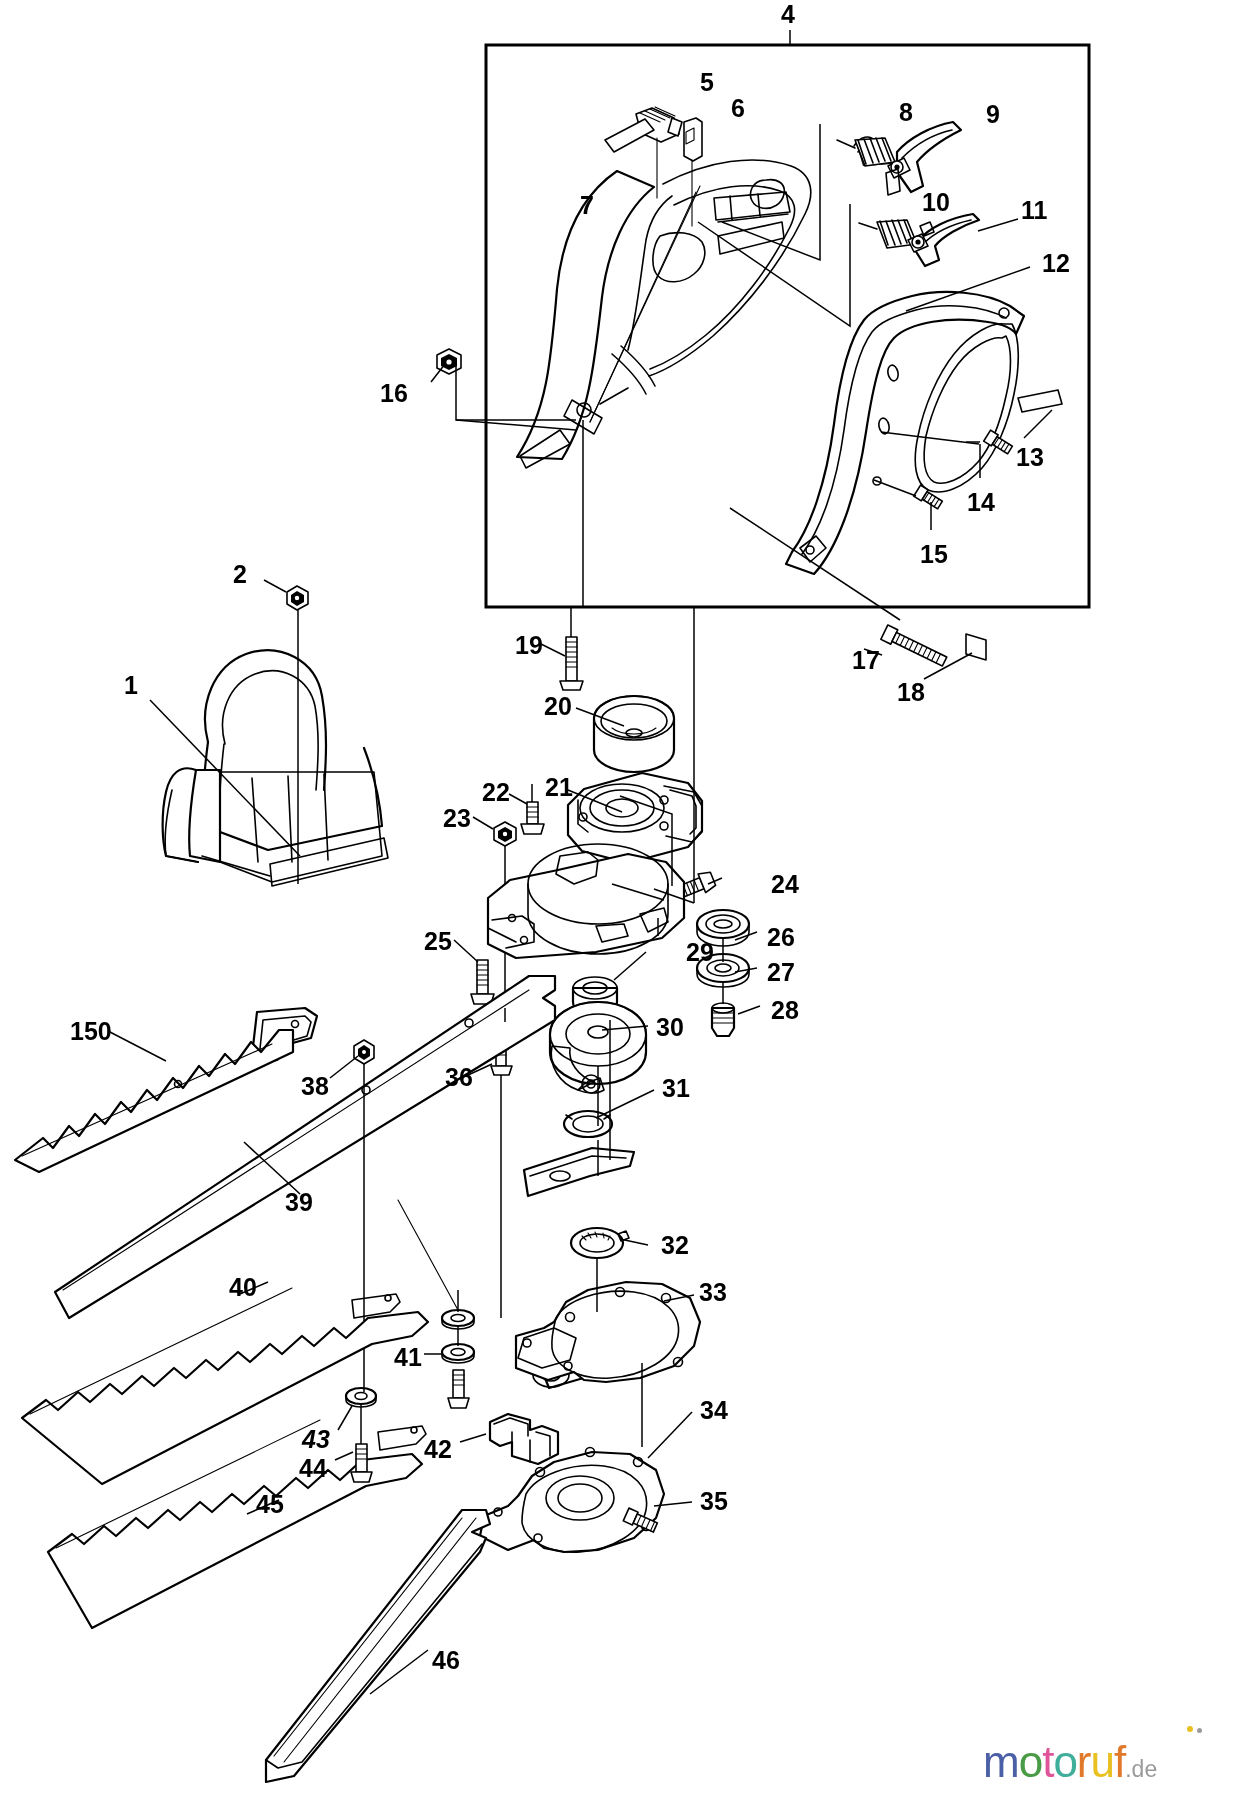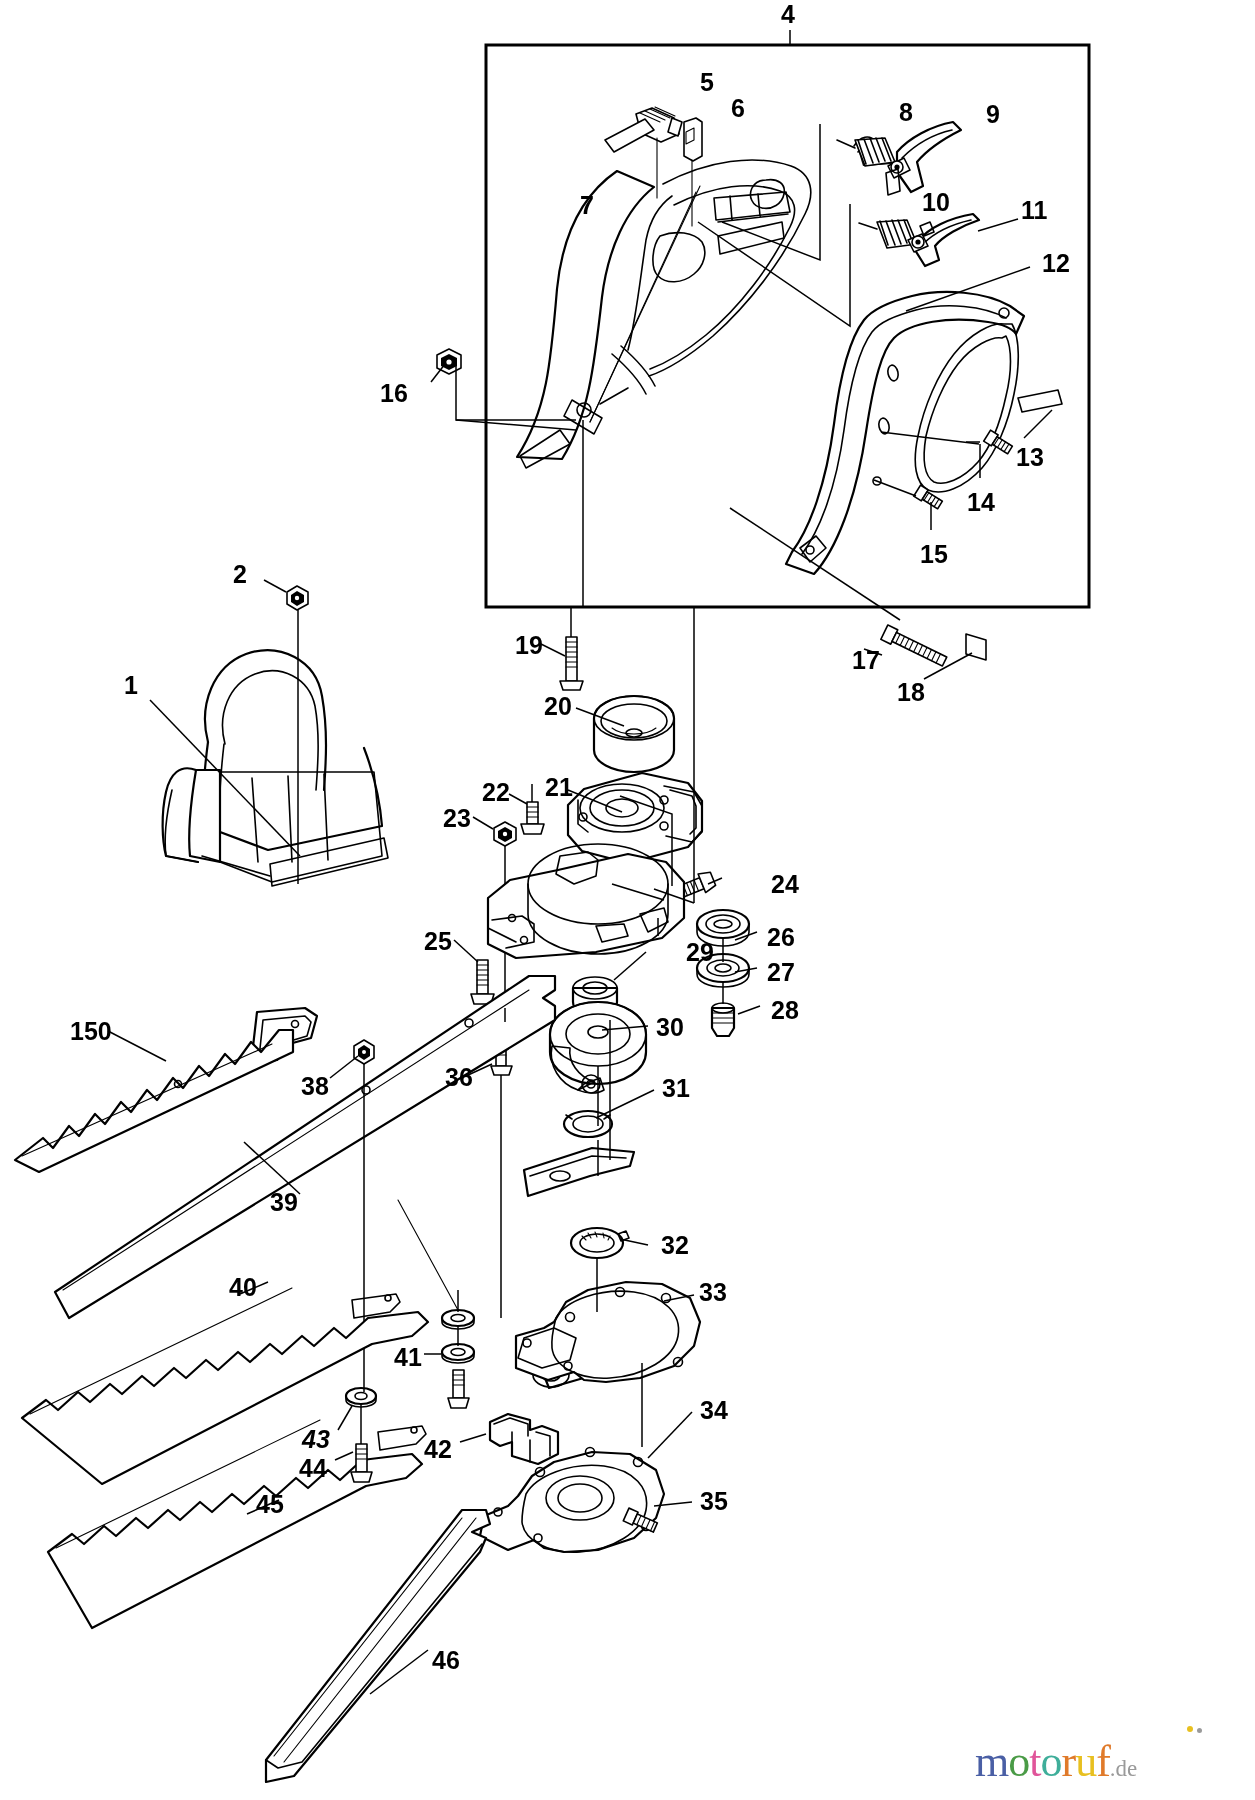--- a/index.html
+++ b/index.html
@@ -11,25 +11,26 @@
     font-family:"Liberation Sans", sans-serif;
     font-weight:bold;
     font-size:25px;
     color:#000;
     line-height:1;
     white-space:nowrap;
     letter-spacing:0px;
   }
   .wm{
     position:absolute;
-    font-family:Liberation Serif, serif;
+    font-family:Liberation Sans, sans-serif;
     font-size:44px;
     line-height:1;
     white-space:nowrap;
     letter-spacing:-1px;
+    margin-left:8px;
   }
   .wm span{display:inline-block;}
   .wm .suffix{font-size:23px;color:#9a9a9a;letter-spacing:0;}
   .dot{position:absolute;border-radius:50%;}
 </style>
 </head>
 <body>
 
 <div id="sheet">
 
@@ -541,21 +542,21 @@
 <div class="callout" style="left:771px;top:998px;">28</div>
 <div class="callout" style="left:686px;top:940px;text-align:center;">29</div>
 <div class="callout" style="left:656px;top:1015px;">30</div>
 <div class="callout" style="left:662px;top:1076px;">31</div>
 <div class="callout" style="left:661px;top:1233px;">32</div>
 <div class="callout" style="left:699px;top:1280px;">33</div>
 <div class="callout" style="left:700px;top:1398px;">34</div>
 <div class="callout" style="left:700px;top:1489px;">35</div>
 <div class="callout" style="left:445px;top:1065px;">36</div>
 <div class="callout" style="left:301px;top:1074px;">38</div>
-<div class="callout" style="left:270px;top:1190px;text-align:center;">39</div>
+<div class="callout" style="left:285px;top:1190px;text-align:center;">39</div>
 <div class="callout" style="left:229px;top:1275px;">40</div>
 <div class="callout" style="left:394px;top:1345px;">41</div>
 <div class="callout" style="left:424px;top:1437px;">42</div>
 <div class="callout" style="left:302px;top:1427px;font-style:italic;">43</div>
 <div class="callout" style="left:299px;top:1456px;">44</div>
 <div class="callout" style="left:256px;top:1492px;">45</div>
 <div class="callout" style="left:432px;top:1648px;">46</div>
 <div class="callout" style="left:70px;top:1019px;">150</div>
 
 <div class="callout" style="left:124px;top:673px;">1</div>

